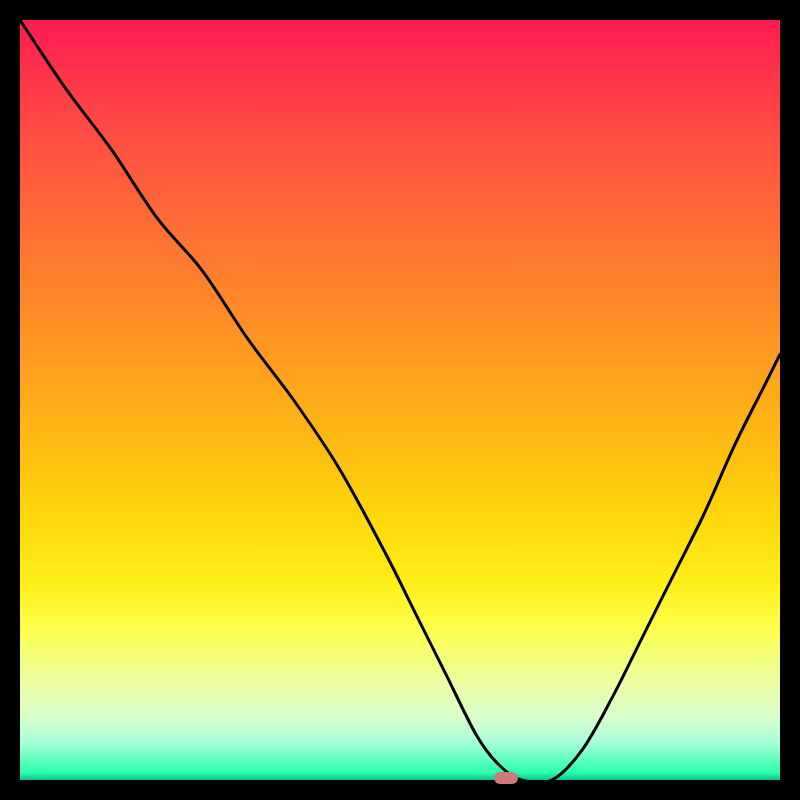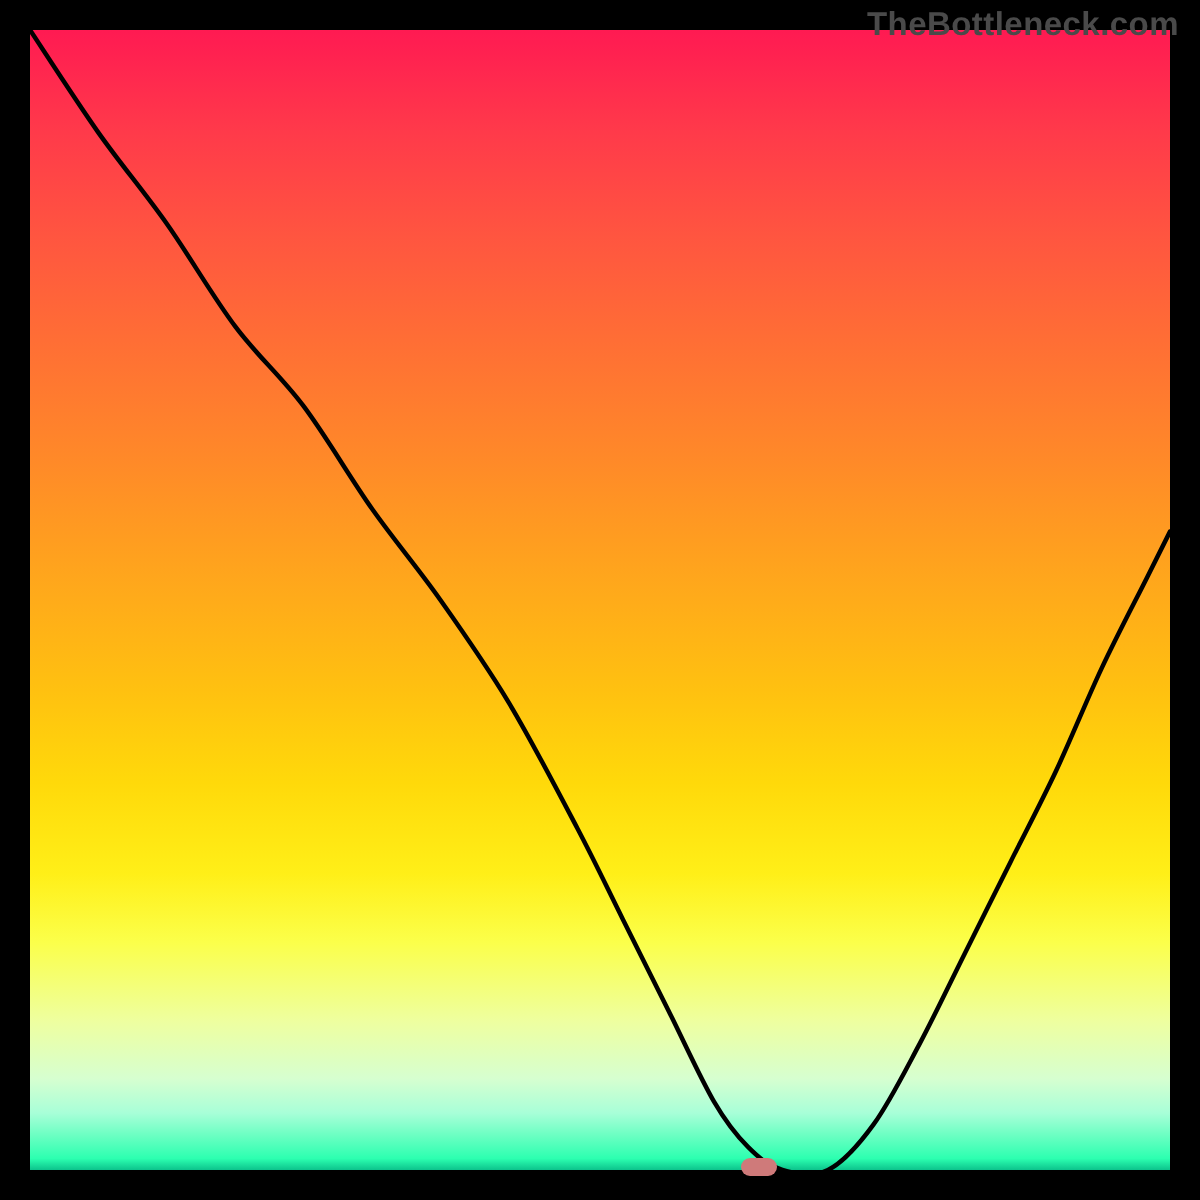--- a/index.html
+++ b/index.html
@@ -65,20 +65,19 @@
     height: 12px;
     border-radius: 6px;
     background: #cf7a7a;
     z-index: 3;
   }
 </style>
 </head>
 <body>
 
 <div class="outer">
-  <div class="watermark">TheBottleneck.com</div>
   <div class="plot">
     <svg class="curve" viewBox="0 0 760 760" preserveAspectRatio="none">
       <path id="curve-path" d="M 0 0 C 7.6000000000000005 11.399999999999997, 30.4 46.86666666666663, 45.6 68.39999999999998 C 60.800000000000004 89.93333333333332, 76 107.6666666666667, 91.2 129.20000000000005 C 106.4 150.73333333333338, 121.59999999999998 177.33333333333337, 136.79999999999998 197.60000000000002 C 151.99999999999997 217.86666666666667, 167.2 230.53333333333327, 182.4 250.79999999999995 C 197.60000000000002 271.0666666666666, 212.8 297.6666666666667, 228 319.20000000000005 C 243.2 340.7333333333334, 258.4 358.4666666666667, 273.59999999999997 380 C 288.79999999999995 401.5333333333333, 304 423.0666666666667, 319.2 448.40000000000003 C 334.4 473.73333333333335, 352.1333333333333 507.93333333333334, 364.8 532 C 377.4666666666667 556.0666666666666, 385.06666666666666 572.5333333333333, 395.2 592.8 C 405.3333333333333 613.0666666666666, 415.4666666666667 633.3333333333334, 425.6 653.6 C 435.73333333333335 673.8666666666667, 447.1333333333333 699.2, 456 714.4 C 464.8666666666667 729.5999999999999, 471.2 737.1999999999999, 478.8 744.8 C 486.40000000000003 752.4, 492.73333333333335 757.4666666666667, 501.6 760 C 510.4666666666667 762.5333333333333, 521.8666666666667 765.0666666666666, 532 760 C 542.1333333333333 754.9333333333334, 552.2666666666667 743.5333333333333, 562.4 729.6 C 572.5333333333333 715.6666666666667, 582.6666666666667 695.4, 592.8000000000001 676.4 C 602.9333333333334 657.4, 613.0666666666666 635.8666666666667, 623.1999999999999 615.6 C 633.3333333333333 595.3333333333334, 643.4666666666667 575.0666666666666, 653.6 554.8 C 663.7333333333333 534.5333333333333, 673.8666666666667 515.5333333333333, 684 494 C 694.1333333333333 472.4666666666667, 704.2666666666667 447.1333333333333, 714.4 425.6 C 724.5333333333333 404.0666666666667, 737.1999999999999 380, 744.8 364.8 C 752.4 349.6, 757.4666666666667 339.46666666666664, 760 334.4" fill="none" stroke="#000000" stroke-width="3" stroke-linejoin="round" stroke-linecap="round"></path>
     </svg>
     <div id="min-marker" class="marker" style="left: 474.4px; top: 752px;"></div>
   </div>
 </div>
 
 </body></html>

